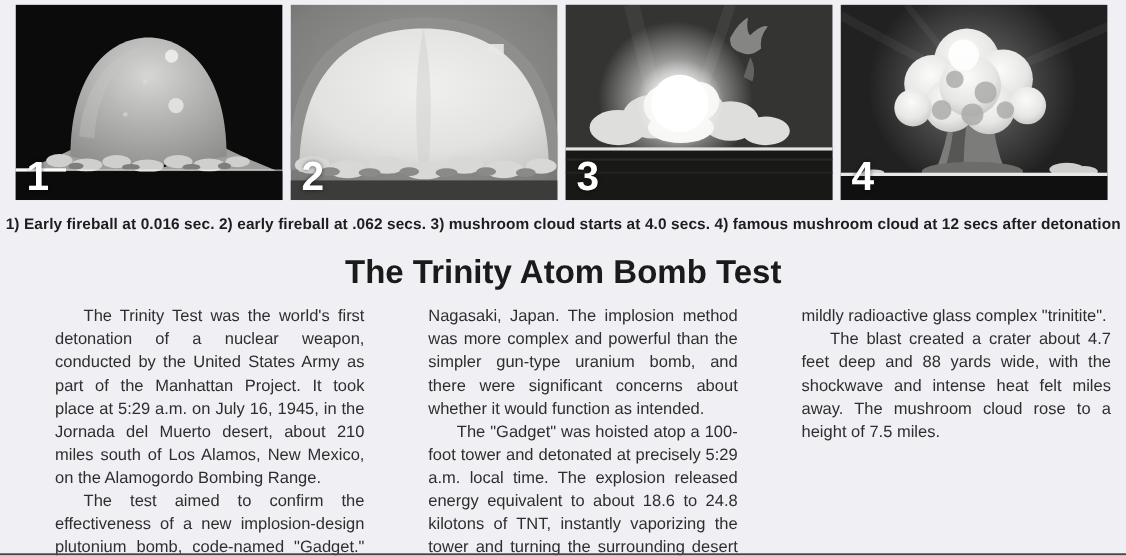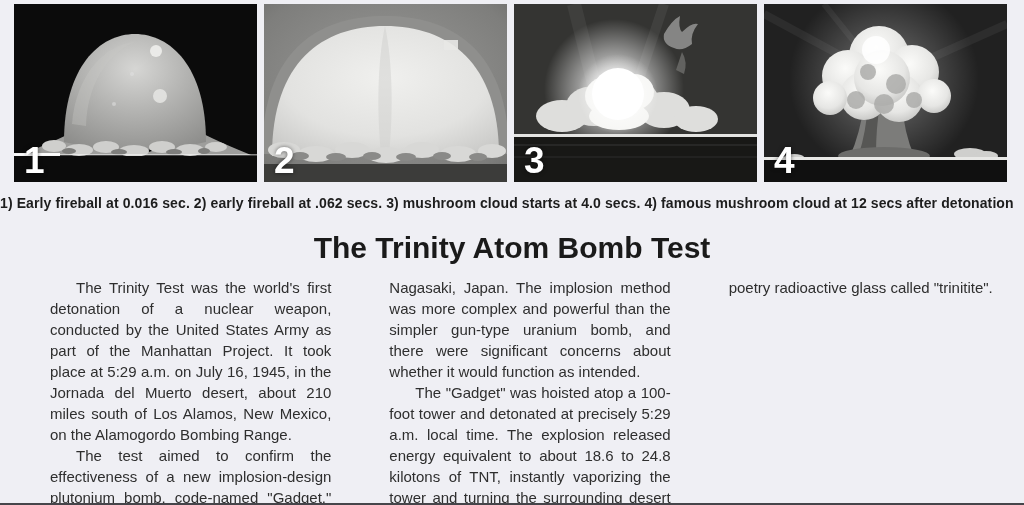--- a/index.html
+++ b/index.html
@@ -28,20 +28,21 @@
     left: 10px;
     bottom: 0px;
     color: #ffffff;
     font-weight: bold;
     font-size: 37px;
     line-height: 1.1;
     text-shadow: 0 0 4px rgba(0,0,0,0.55);
   }
   .caption {
     margin-top: 13px;
+    text-align: center;
     font-size: 14px;
     font-weight: bold;
     color: #1d1d1d;
     letter-spacing: 0.1px;
   }
   .page-title {
     margin-top: 20px;
     text-align: center;
     font-size: 30px;
     font-weight: bold;
@@ -265,17 +266,18 @@
 <div class="article">
   <div class="col">
     <p class="p-indent">The Trinity Test was the world's first detonation of a nuclear weapon, conducted by the United States Army as part of the Manhattan Project. It took place at 5:29 a.m. on July 16, 1945, in the Jornada del Muerto desert, about 210 miles south of Los Alamos, New Mexico, on the Alamogordo Bombing Range.</p>
     <p class="p-indent">The test aimed to confirm the effectiveness of a new implosion-design plutonium bomb, code-named "Gadget." This design was the same as the "Fat Man" bomb later dropped on</p>
   </div>
   <div class="col">
     <p class="p-cont">Nagasaki, Japan. The implosion method was more complex and powerful than the simpler gun-type uranium bomb, and there were significant concerns about whether it would function as intended.</p>
     <p class="p-indent">The "Gadget" was hoisted atop a 100-foot tower and detonated at precisely 5:29 a.m. local time. The explosion released energy equivalent to about 18.6 to 24.8 kilotons of TNT, instantly vaporizing the tower and turning the surrounding desert sand into a green,</p>
   </div>
   <div class="col">
-    <p class="p-cont">poetry radioactive glass called "trinitite".</p>
+    <p class="p-cont">mildly radioactive glass complex "trinitite".</p>
+    <p class="p-indent">The blast created a crater about 4.7 feet deep and 88 yards wide, with the shockwave and intense heat felt miles away. The mushroom cloud rose to a height of 7.5 miles.</p>
   </div>
 </div>
 
 <div class="bottom-edge"></div>
 
 </body></html>

